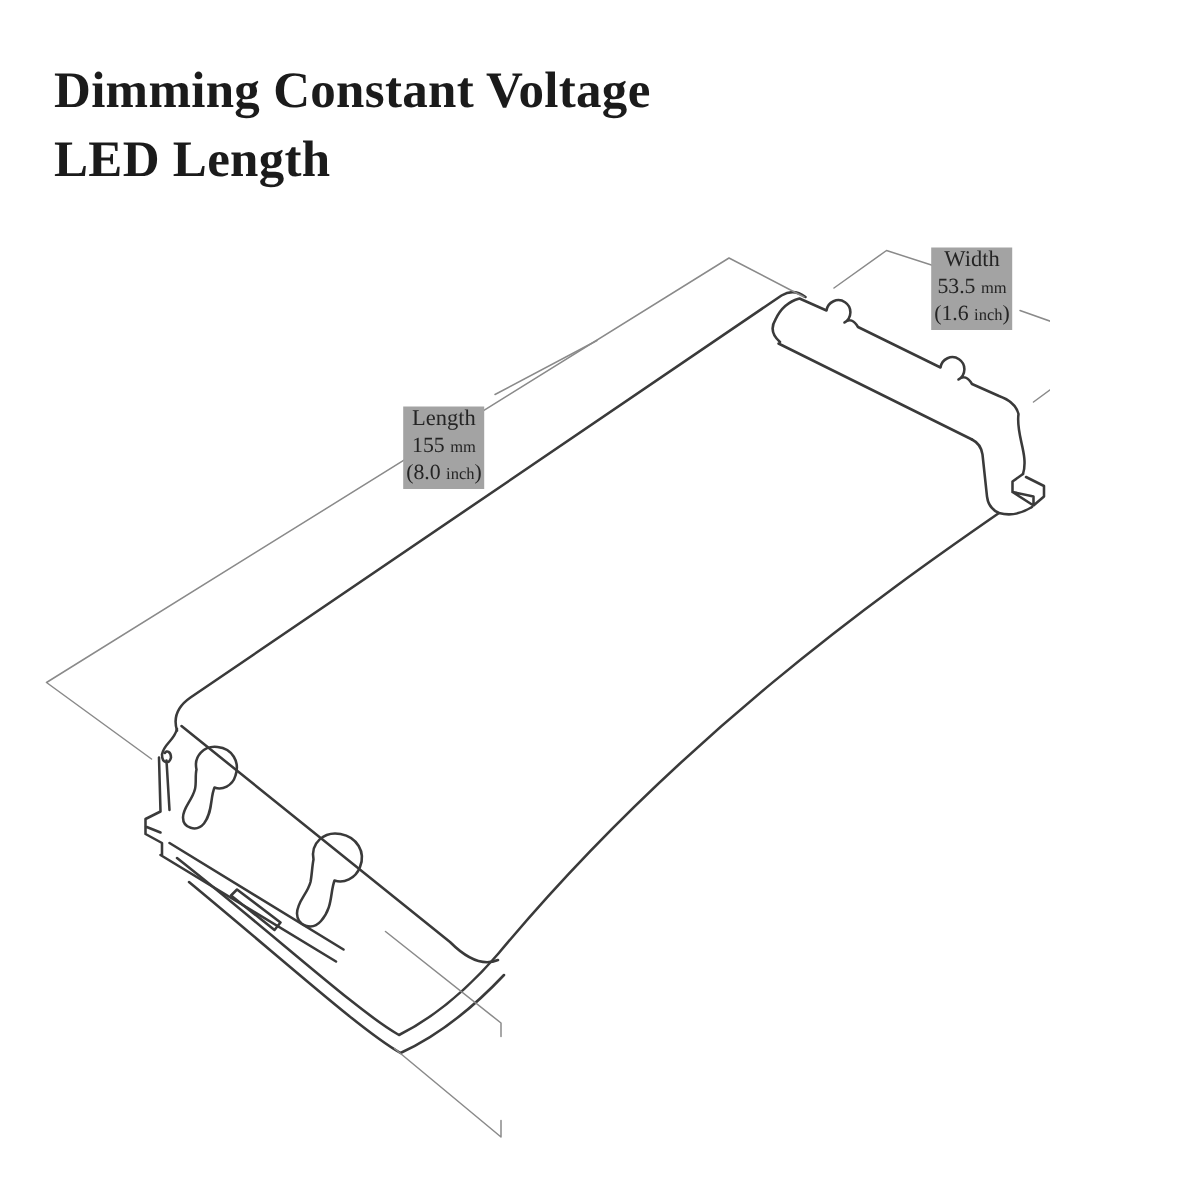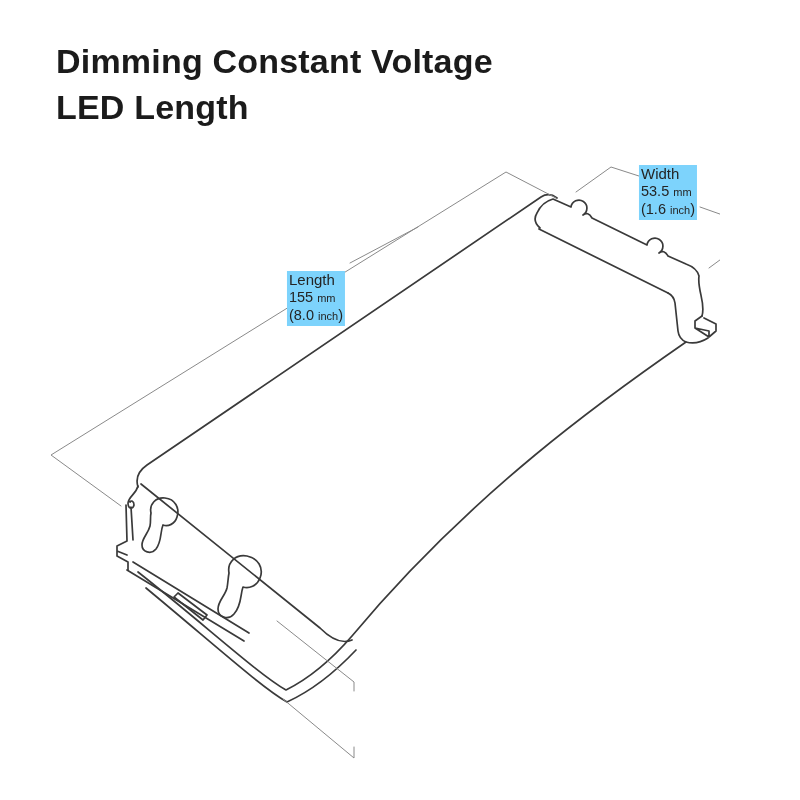--- a/index.html
+++ b/index.html
@@ -3,46 +3,45 @@
 <meta charset="utf-8">
 <style>
   * { margin: 0; padding: 0; box-sizing: border-box; }
   html, body { background: #ffffff; }
   .screen {
     position: relative;
     width: 700px;
     height: 800px;
     background: #ffffff;
     overflow: hidden;
-    font-family: Liberation Sans, sans-serif;
-    margin-left: 20px;
+    font-family: Liberation Serif, serif;
   }
   .page-title {
     position: absolute;
     left: 36px;
     top: 38px;
     color: #1b1b1b;
     font-size: 34px;
     font-weight: 600;
     letter-spacing: 0.2px;
     line-height: 46px;
   }
   .diagram-svg {
     position: absolute;
     left: 0; top: 0;
     width: 800px; height: 800px;
   }
   .dim-label {
     position: absolute;
     transform: translateX(-50%);
-    text-align: left;
+    text-align: center;
     color: #242424;
     line-height: 17.5px;
     white-space: nowrap;
-    background: #7dd3fc;
+    background: #a3a3a3;
     padding: 0 2px;
   }
   .dim-word { font-size: 15px; }
   .dim-num  { font-size: 14.5px; }
   .dim-unit { font-size: 11px; }
 </style>
 </head>
 <body>
 
 <div class="screen">

